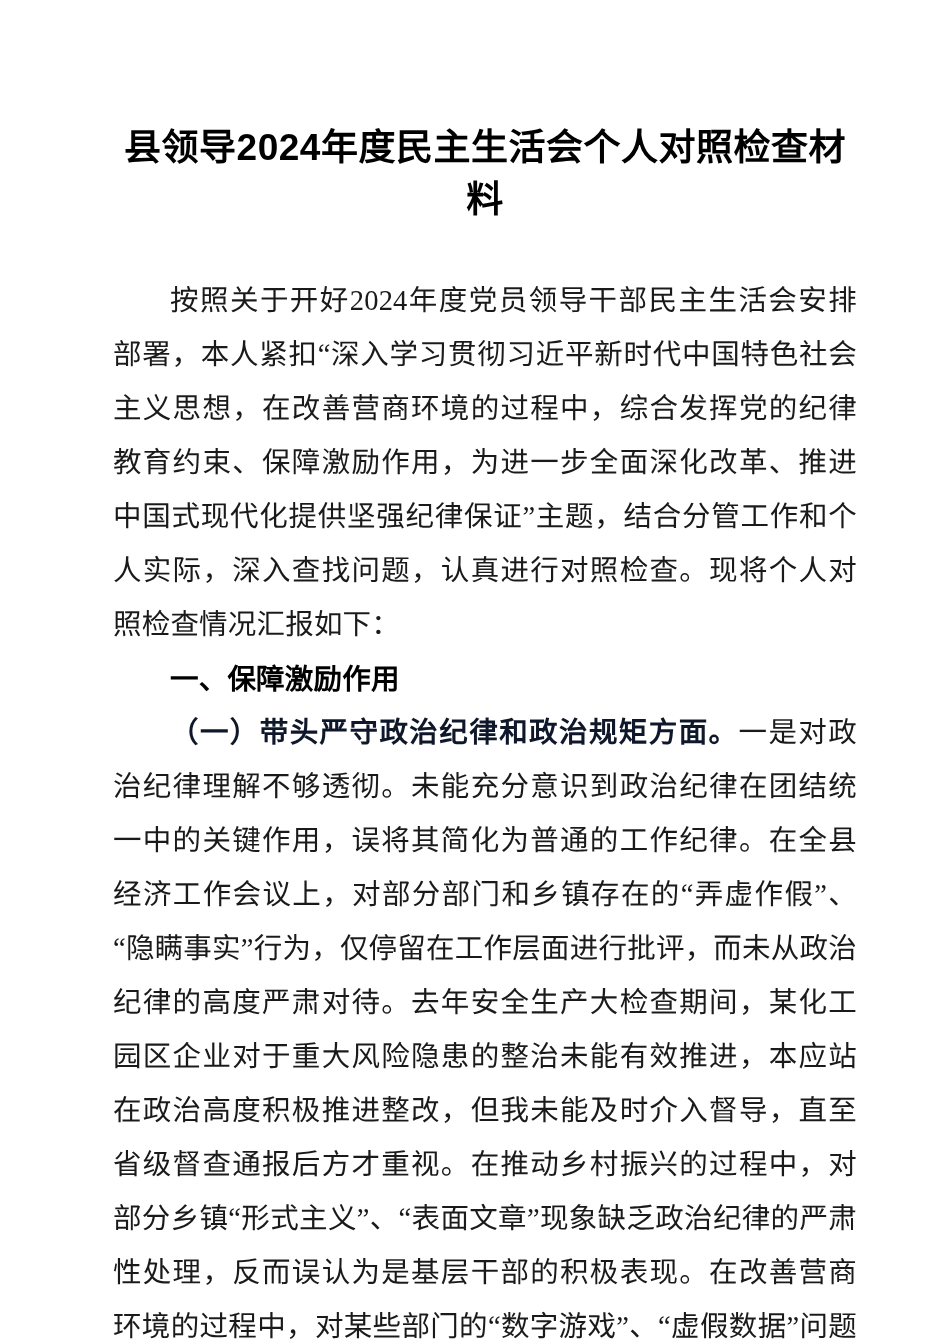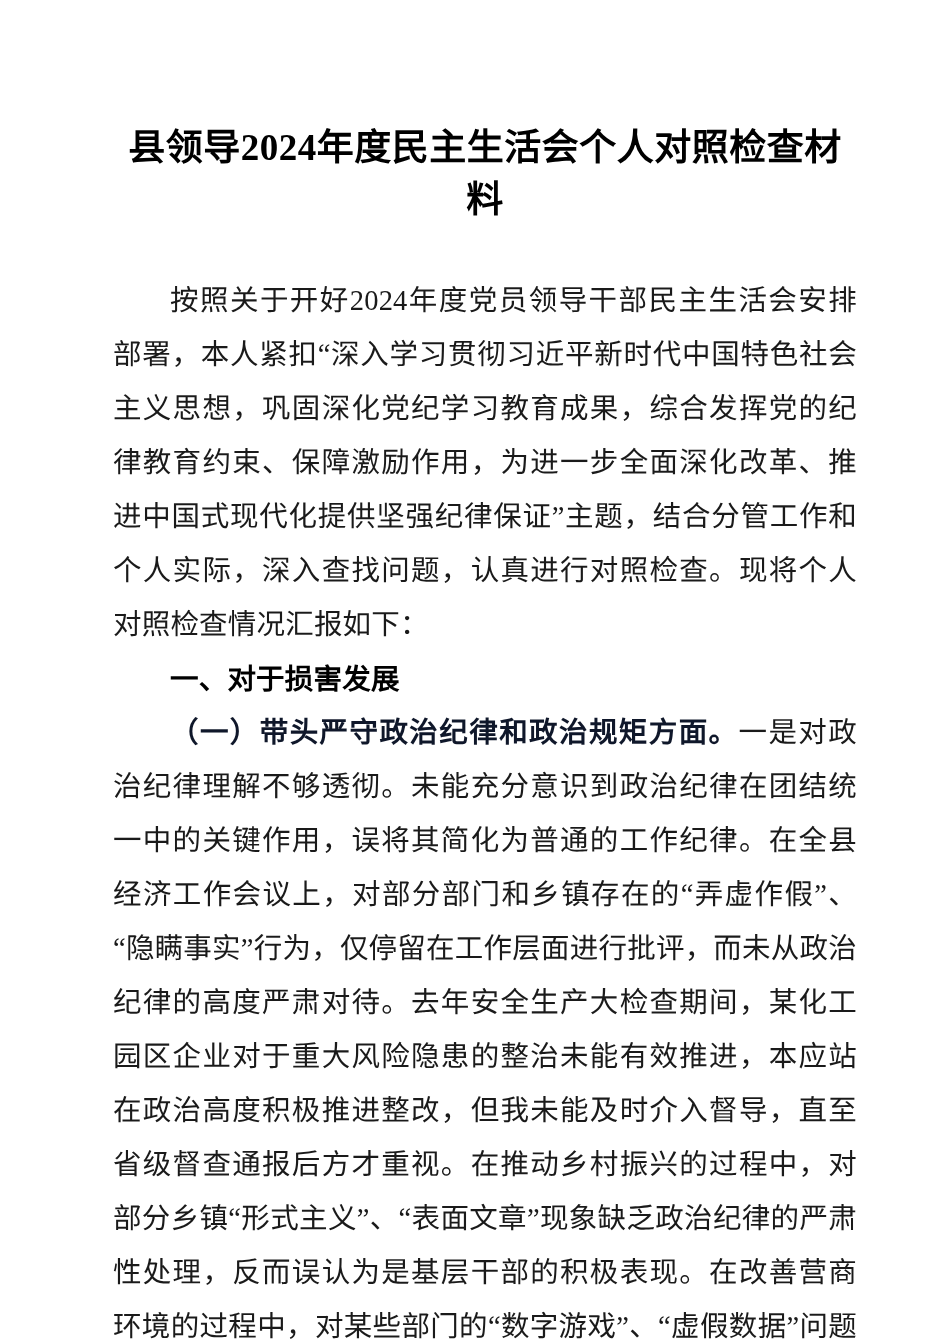--- a/index.html
+++ b/index.html
@@ -30,21 +30,21 @@
     position: absolute;
     left: 113px;
     top: 0;
     width: 744px;
   }
 
   
   .doc-title {
     margin: 0;
     padding-top: 122px;
-    font-family: Liberation Serif, serif;
+    font-family: Liberation Sans, sans-serif;
     font-weight: bold;
     font-size: 37px;
     line-height: 52px;
     text-align: center;
     letter-spacing: 0.5px;
     color: #000000;
   }
 
   
   .body-block {
@@ -94,23 +94,23 @@
 <body>
 
 <div class="page">
 
   <div class="content">
 
     <h1 class="doc-title">县领导2024年度民主生活会个人对照检查材料</h1>
 
     <div class="body-block">
 
-      <p class="para">按照关于开好2024年度党员领导干部民主生活会安排部署，本人紧扣“深入学习贯彻习近平新时代中国特色社会主义思想，巩固深化党纪学习教育成果，综合发挥党的纪律教育约束、保障激励作用，为进一步全面深化改革、推进中国式现代化提供坚强纪律保证”主题，结合分管工作和个人实际，深入查找问题，认真进行对照检查。现将个人对照检查情况汇报如下：</p>
+      <p class="para">按照关于开好2024年度党员领导干部民主生活会安排部署，本人紧扣“深入学习贯彻习近平新时代中国特色社会主义思想，在改善营商环境的过程中，综合发挥党的纪律教育约束、保障激励作用，为进一步全面深化改革、推进中国式现代化提供坚强纪律保证”主题，结合分管工作和个人实际，深入查找问题，认真进行对照检查。现将个人对照检查情况汇报如下：</p>
 
-      <p class="heading-1">一、对于损害发展</p>
+      <p class="heading-1">一、保障激励作用</p>
 
       <p class="para"><span class="run-bold t">（一）带头严守政治纪律和政治规矩方面。</span><span class="run-normal t">一是对政治纪律理解不够透彻。未能充分意识到政治纪律在团结统一中的关键作用，误将其简化为普通的工作纪律。在全县经济工作会议上，对部分部门和乡镇存在的“弄虚作假”、“隐瞒事实”行为，仅停留在工作层面进行批评，而未从政治纪律的高度严肃对待。去年安全生产大检查期间，某化工园区企业对于重大风险隐患的整治未能有效推进，本应站在政治高度积极推进整改，但我未能及时介入督导，直至省级督查通报后方才重视。在推动乡村振兴的过程中，对部分乡镇“形式主义”、“表面文章”现象缺乏政治纪律的严肃性处理，反而误认为是基层干部的积极表现。在改善营商环境的过程中，对某些部门的“数字游戏”、“虚假数据”问题未予足够重视，仅视其为一般工作疏忽，未认识到此乃严重违反政治纪律之行为。对于损害发展</span></p>
 
     </div>
 
   </div>
 
 </div>
 
 </body></html>

